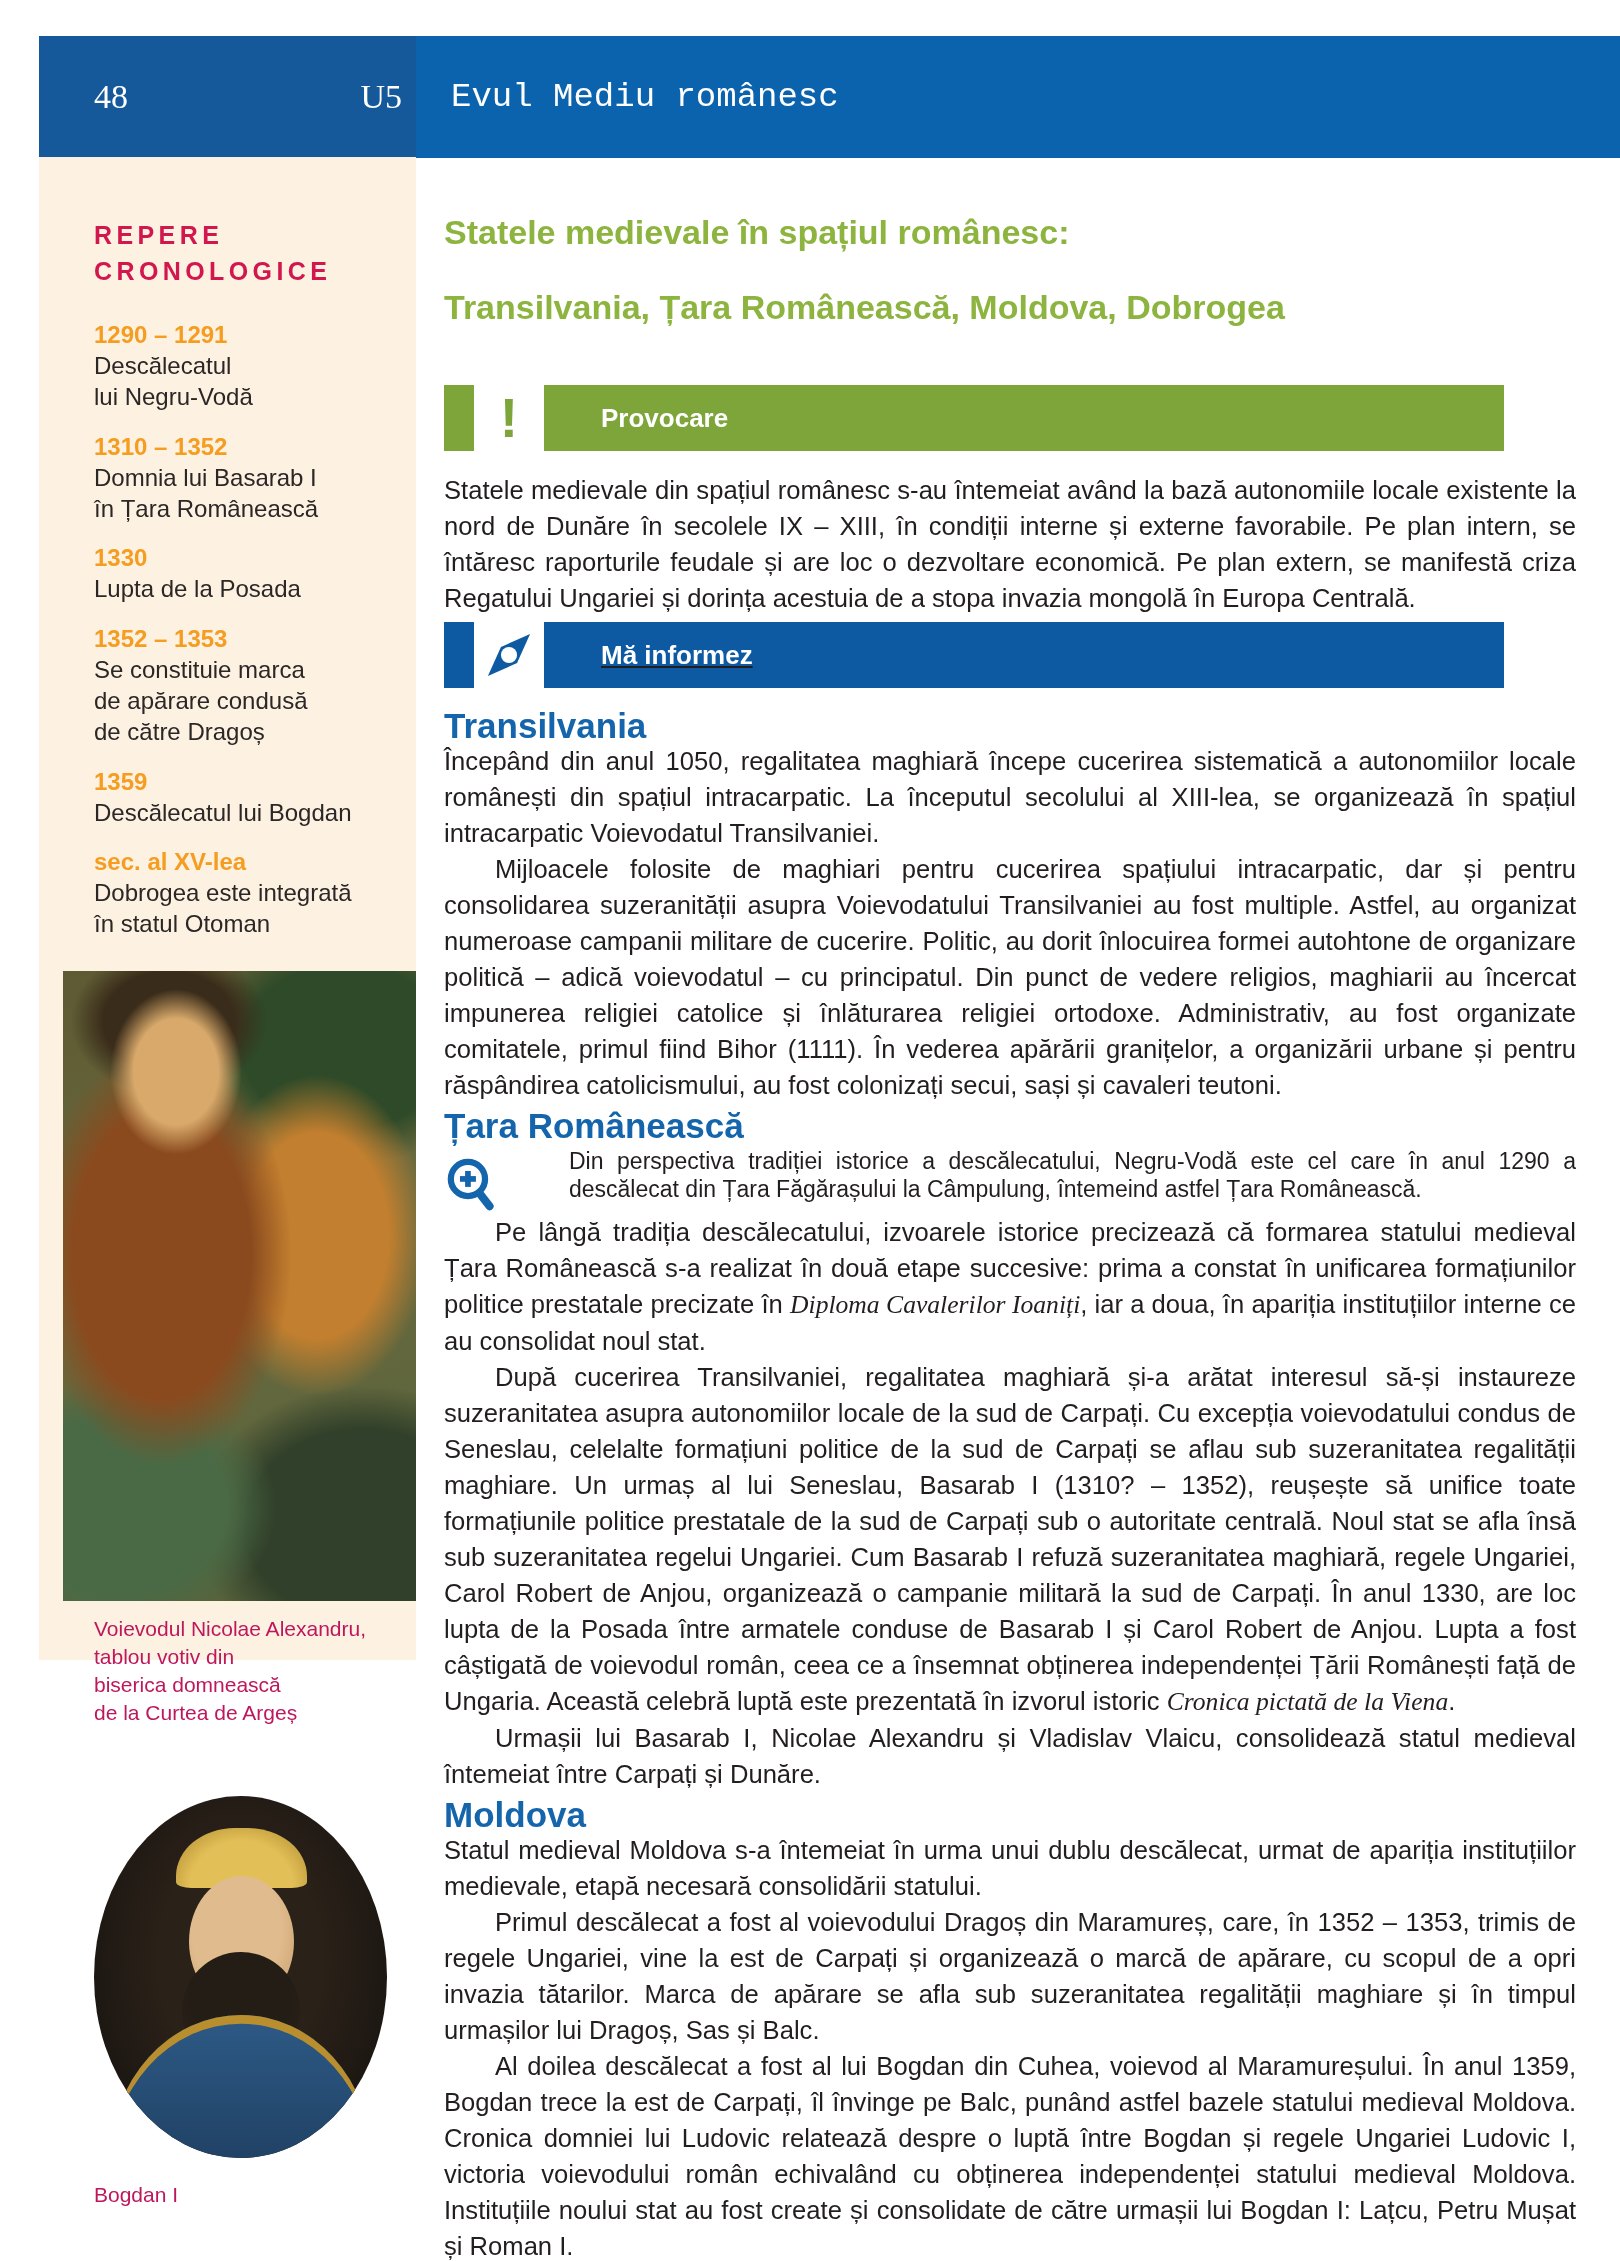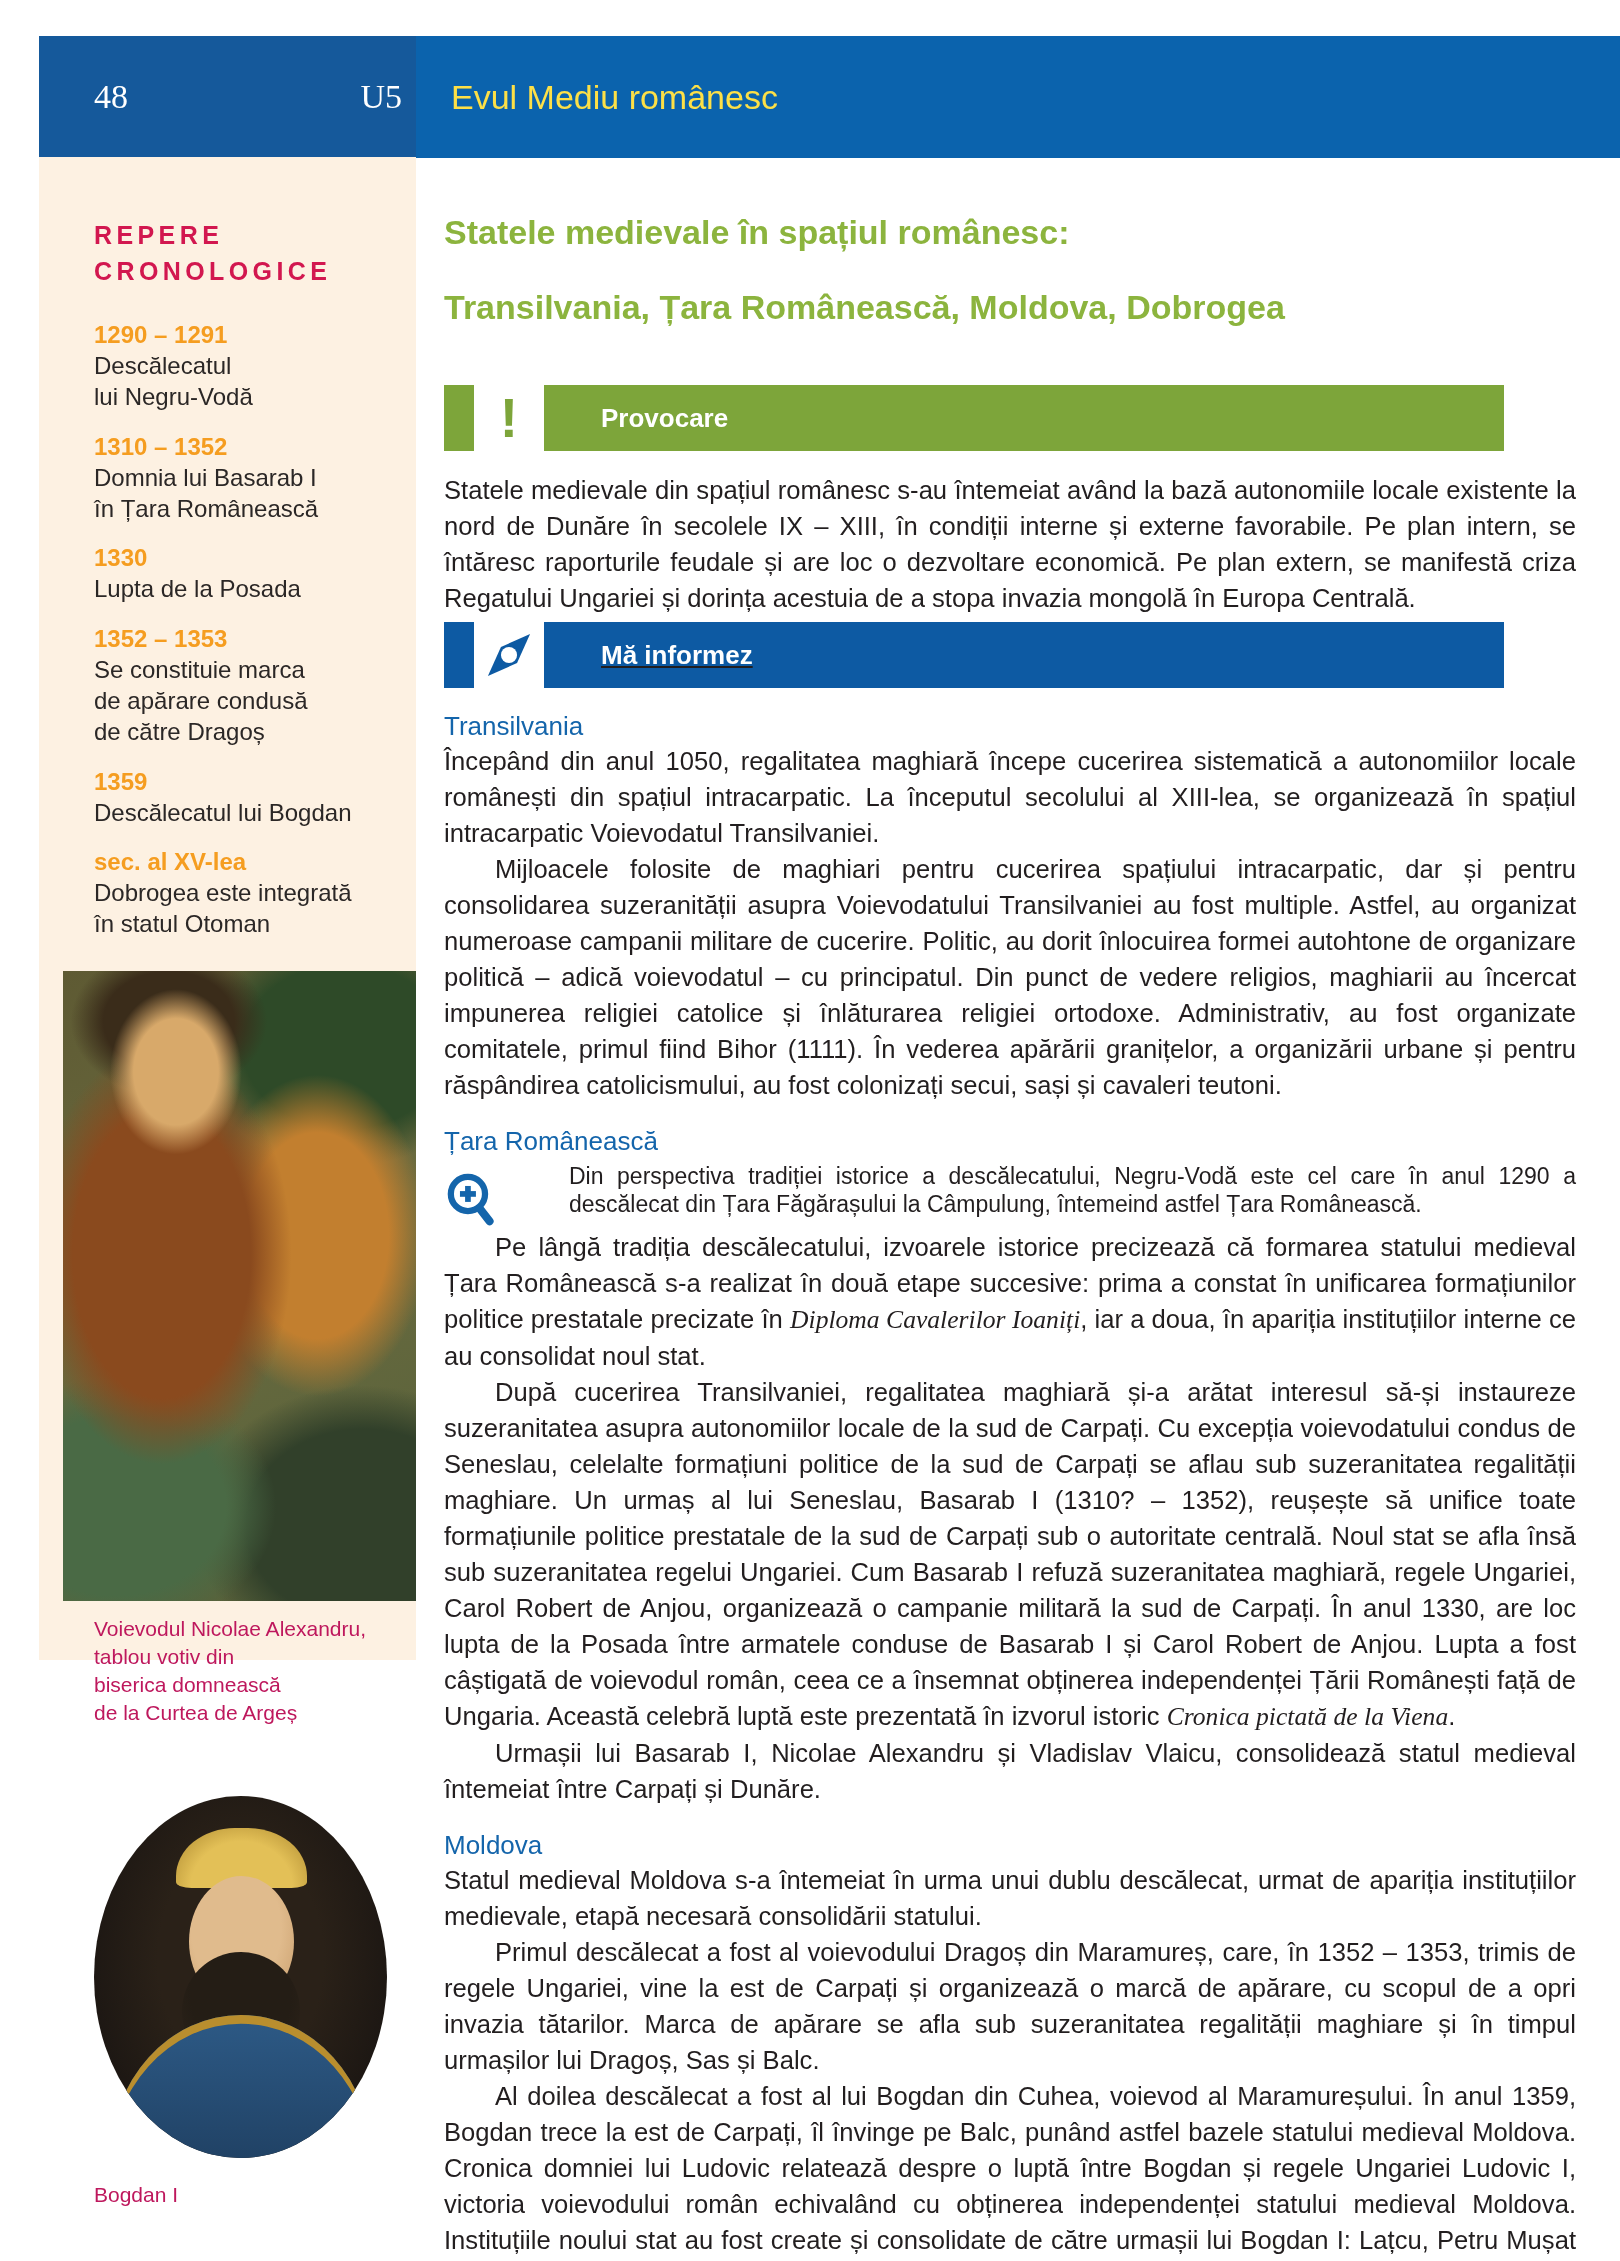--- a/index.html
+++ b/index.html
@@ -9,22 +9,22 @@
     -webkit-font-smoothing:antialiased;
   }
   
   .topbar{position:absolute;left:39px;top:36px;right:0;height:122px;display:flex;}
   .topbar-left{
     width:377px;background:#15599b;color:#fff;display:flex;align-items:center;
     justify-content:space-between;padding:0 14px 0 55px;box-sizing:border-box;
     font-family:"Liberation Serif",serif;font-size:34px;
   }
   .topbar-right{
-    flex:1;background:#0b63ad;color:#fde047;display:flex;align-items:center;
-    padding-left:35px;font-family:Liberation Sans, sans-serif;font-size:34px;
+    flex:1;background:#0b63ad;color:#ffffff;display:flex;align-items:center;
+    padding-left:35px;font-family:Liberation Mono, monospace;font-size:34px;
   }
   
   .sidebar{
     position:absolute;left:39px;top:157px;width:377px;height:1503px;
     background:#fdf1e2;box-sizing:border-box;padding:60px 18.7px 0 55px;
   }
   .repere{color:#d2174f;font-size:25px;line-height:36px;font-weight:bold;
     letter-spacing:4.4px;margin:0 0 30px 0;}
   .tl-entry{margin-bottom:18.7px;}
   .tl-date{color:#f59d20;font-weight:bold;font-size:24px;line-height:31px;}
@@ -66,21 +66,21 @@
   .banner .side-bar{width:30px;flex:0 0 30px;}
   .banner .glyph-box{width:70px;flex:0 0 70px;display:flex;align-items:center;justify-content:center;background:#fff;}
   .banner .label-box{flex:1;display:flex;align-items:center;padding-left:57px;color:#fff;font-weight:bold;font-size:26px;}
   .banner.green .side-bar,.banner.green .label-box{background:#7da53a;}
   .banner.blue .side-bar,.banner.blue .label-box{background:#0d5aa3;}
   .banner.blue{margin-top:6px;text-decoration:underline;}
   .excl{color:#7da53a;font-weight:bold;font-size:55px;line-height:55px;font-family:"Liberation Sans",sans-serif;}
   .para{margin:0;font-size:25.6px;line-height:36px;text-align:justify;}
   .para.indent{text-indent:51px;}
   .section-head{margin:29px 0 0 0;color:#1465ab;font-size:28px;line-height:35px;font-weight:bold;}
-  .subhead{margin:21px 0 0 0;color:#1465ab;font-size:26px;line-height:34px;font-weight:normal;}
+  .subhead{margin:6px 0 0 0;color:#1465ab;font-size:35px;line-height:34px;font-weight:bold;}
   .zoom-note{display:flex;margin:3.7px 0 0 0;}
   .zoom-icon-box{flex:0 0 125px;padding-top:8.7px;}
   .zoom-text{margin:0;font-size:23px;line-height:28px;text-align:justify;flex:1;}
   i{font-family:"Liberation Serif",serif;}
 </style>
 </head>
 <body>
 
 <header class="topbar">
   <div class="topbar-left">

